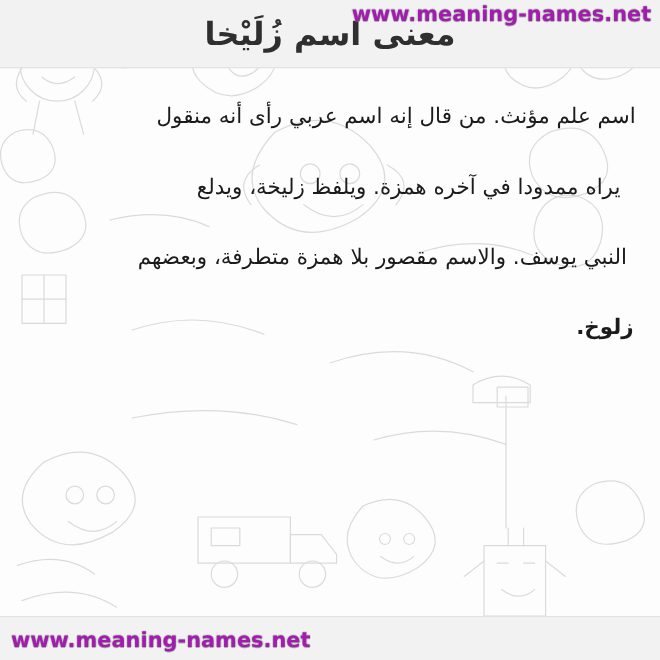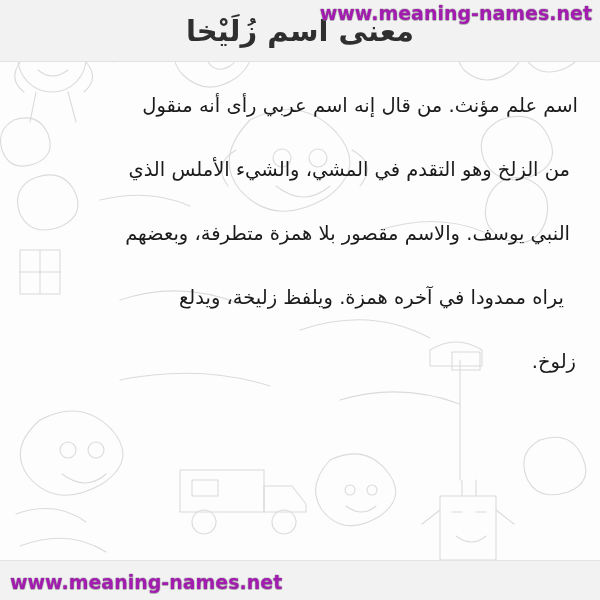--- a/index.html
+++ b/index.html
@@ -113,21 +113,21 @@
   }
   .text-line {
     color: #1b1b1b;
     font-size: 19.5px;
     line-height: 64px;
     white-space: nowrap;
     direction: rtl;
   }
   .text-line.indent-1 { padding-right: 8px; }
   .text-line.indent-2 { padding-right: 14px; }
-  .text-line.last { padding-right: 2px; }
+  .text-line.last { padding-right: 2px; font-weight: bold; }
 </style>
 </head>
 <body>
 
 <div id="page">
 
   <div id="sketch-layer">
     <svg viewBox="0 0 600 600" xmlns="http://www.w3.org/2000/svg">
       <g fill="none" stroke="#8d96a6" stroke-width="1.1" stroke-linecap="round" stroke-linejoin="round">
 
@@ -204,22 +204,21 @@
     </svg>
   </div>
 
   <div id="header-band"></div>
   <div id="header-title">معنى اسم زُلَيْخا</div>
 
   <div class="watermark" id="watermark-top">www.meaning-names.net</div>
 
   <div id="body-text">
     <div class="text-line">اسم علم مؤنث. من قال إنه اسم عربي رأى أنه منقول</div>
-    <div class="text-line indent-1">من الزلخ وهو التقدم في المشي، والشيء الأملس الذي</div>
+    <div class="text-line indent-2">يراه ممدودا في آخره همزة. ويلفظ زليخة، ويدلع</div>
     <div class="text-line indent-1">النبي يوسف. والاسم مقصور بلا همزة متطرفة، وبعضهم</div>
-    <div class="text-line indent-2">يراه ممدودا في آخره همزة. ويلفظ زليخة، ويدلع</div>
     <div class="text-line last">زلوخ.</div>
   </div>
 
   <div id="footer-band"></div>
   <div class="watermark" id="watermark-bottom">www.meaning-names.net</div>
 
 </div>
 
 </body></html>

